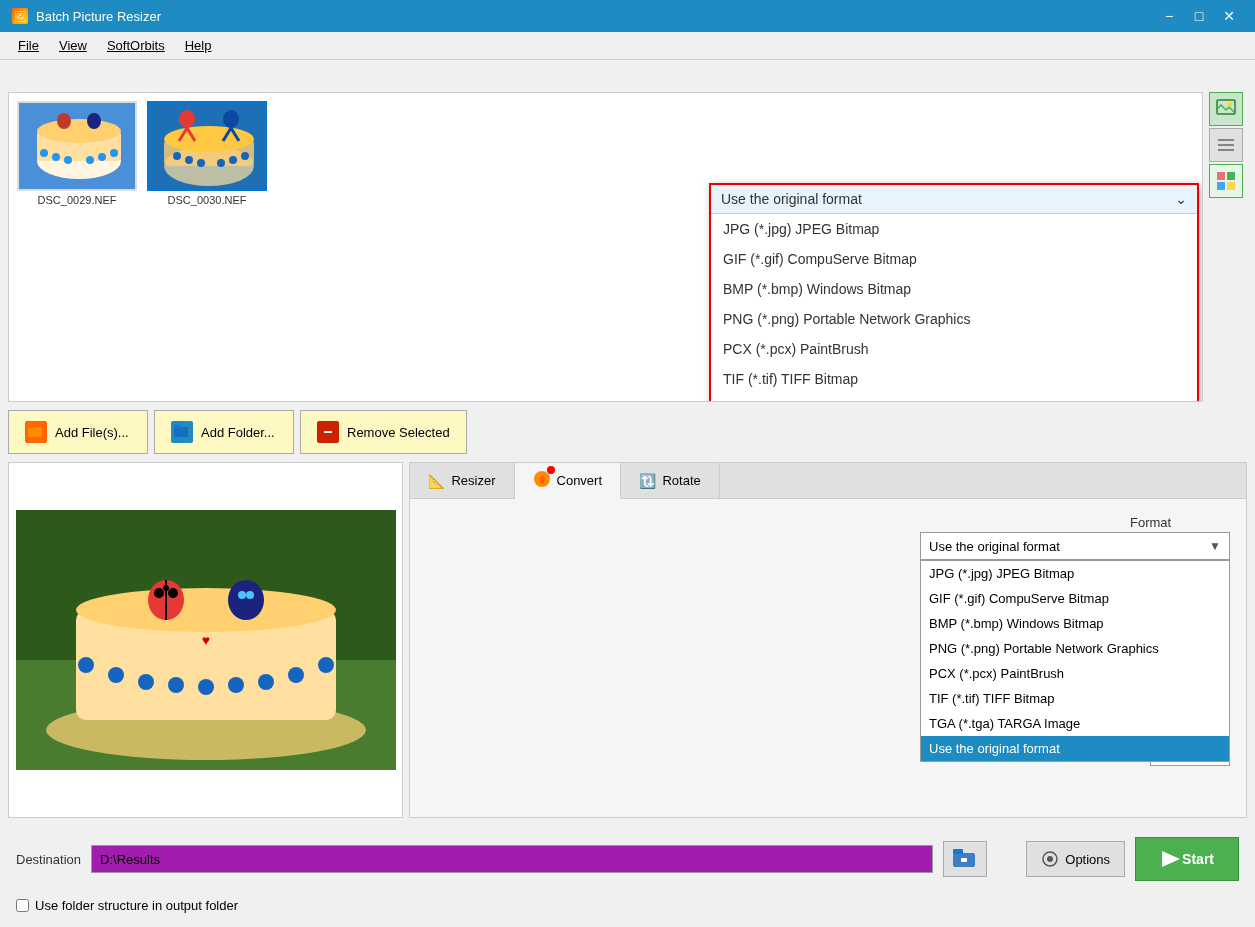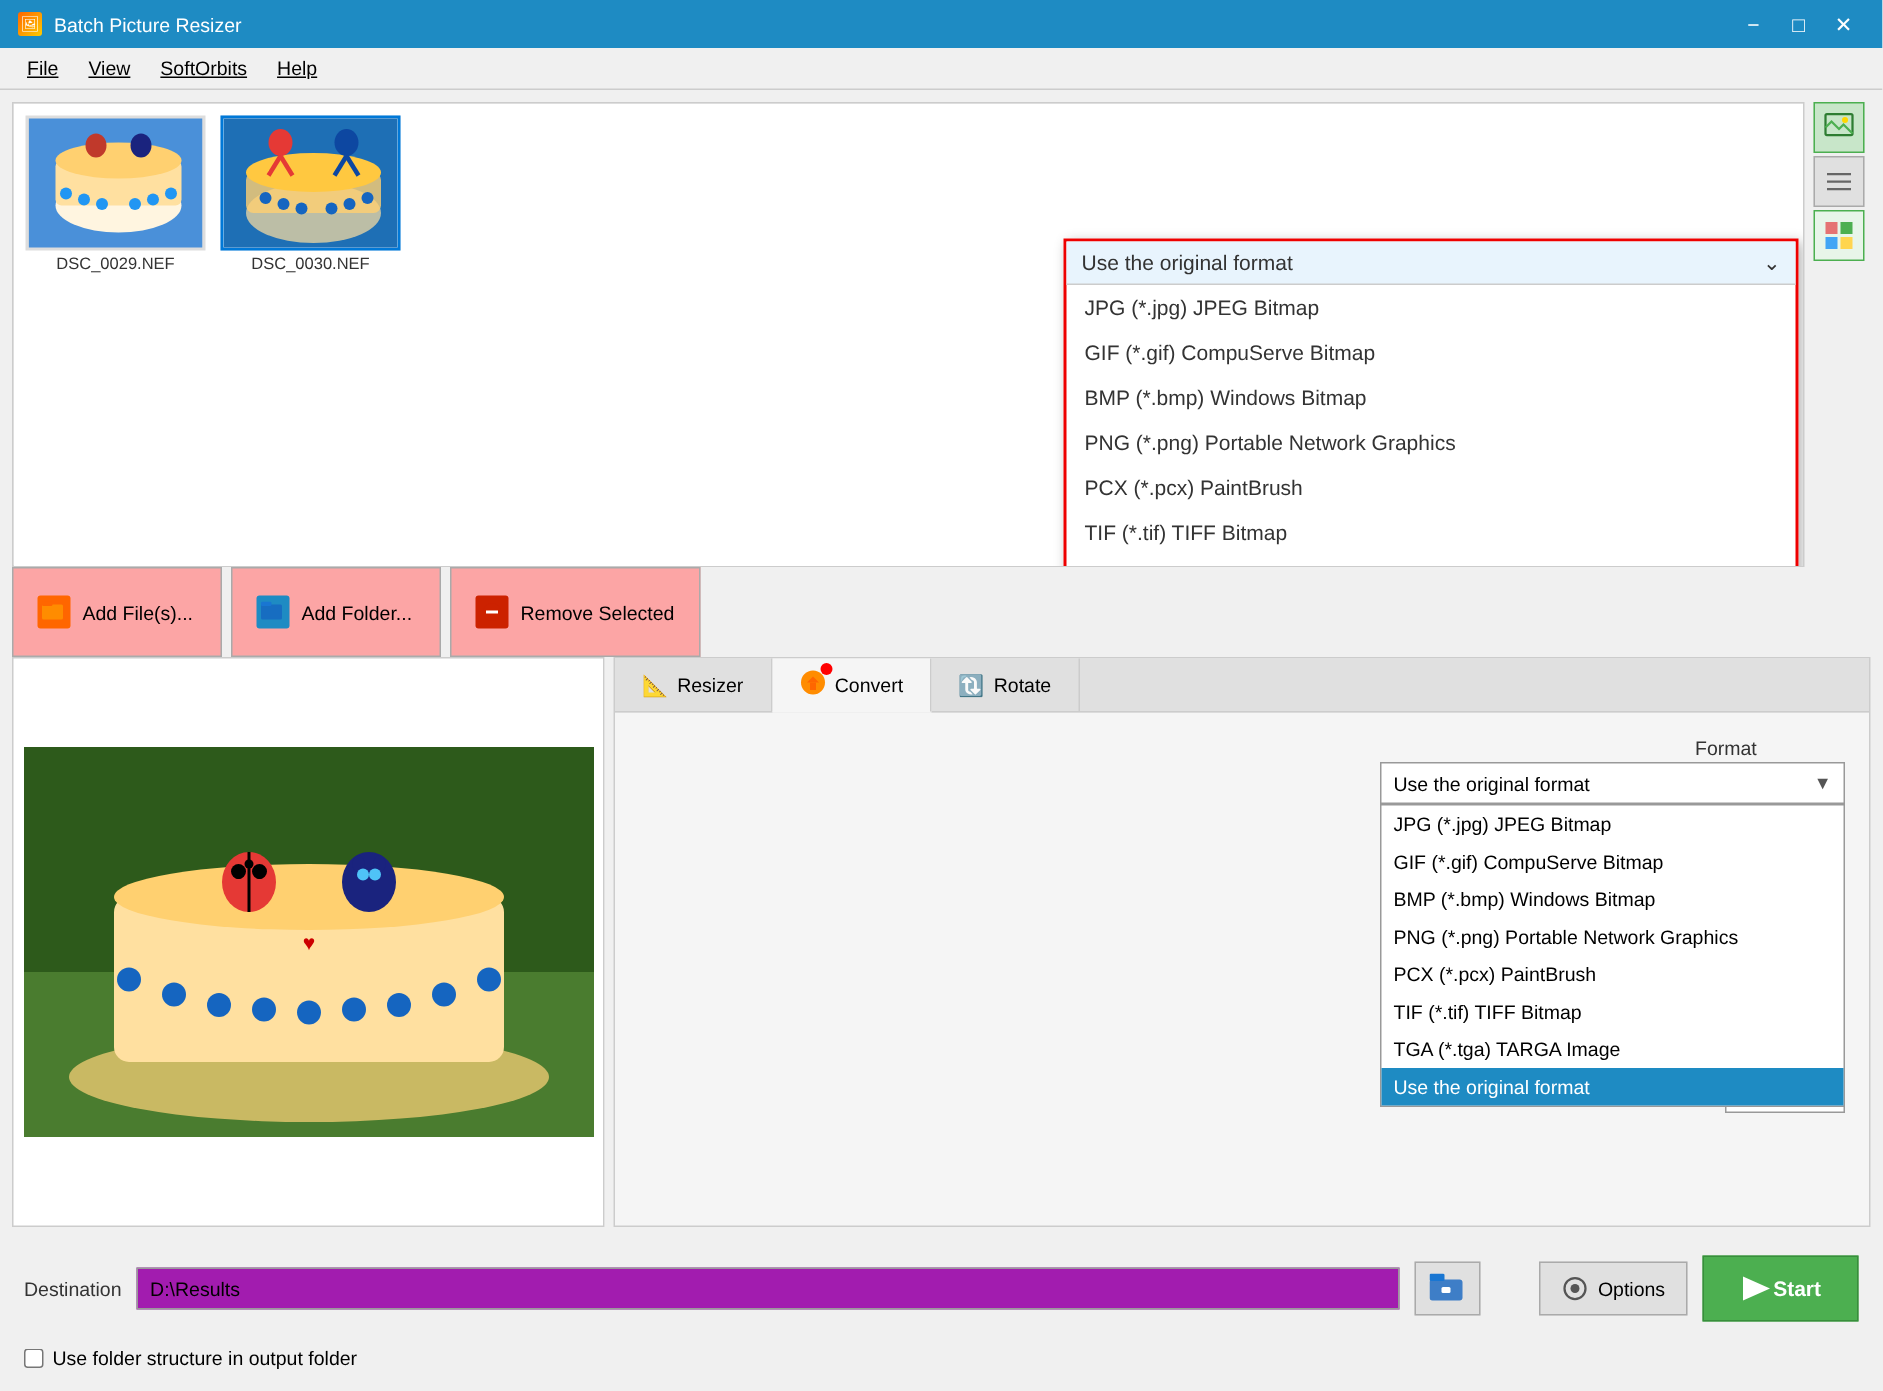--- a/index.html
+++ b/index.html
@@ -76,20 +76,21 @@
       background: #f0f0f0;
       padding: 8px;
       gap: 6px;
     }
 
     
     .top-section {
       display: flex;
       gap: 6px;
       height: 310px;
+      margin-top: 24px;
     }
 
     
     .image-panel {
       flex: 1;
       background: white;
       border: 1px solid #ccc;
       overflow-x: auto;
       display: flex;
       align-items: flex-start;
@@ -175,23 +176,23 @@
     }
 
     
     .toolbar-row {
       display: flex;
       gap: 6px;
       height: 48px;
       align-items: center;
     }
     .toolbar-btn {
-      height: 60px;
+      height: 44px;
       padding: 0 16px;
-      background: #fca5a5;
+      background: #fef9c3;
       border: 1px solid #aaa;
       cursor: pointer;
       display: flex;
       align-items: center;
       gap: 8px;
       font-size: 13px;
       min-width: 140px;
     }
     .btn-icon {
       width: 22px;

